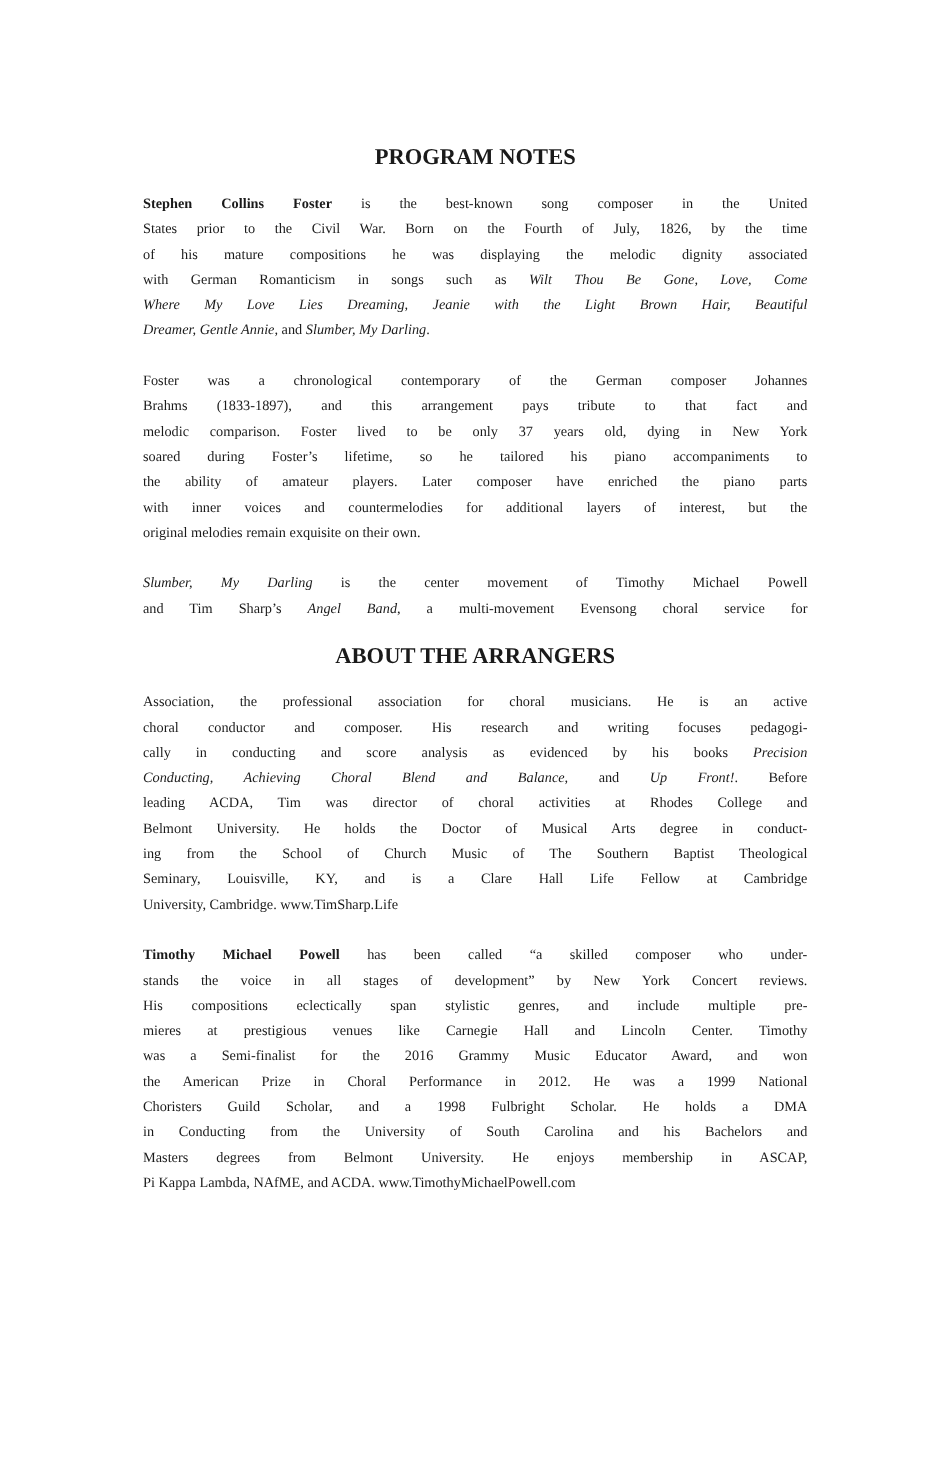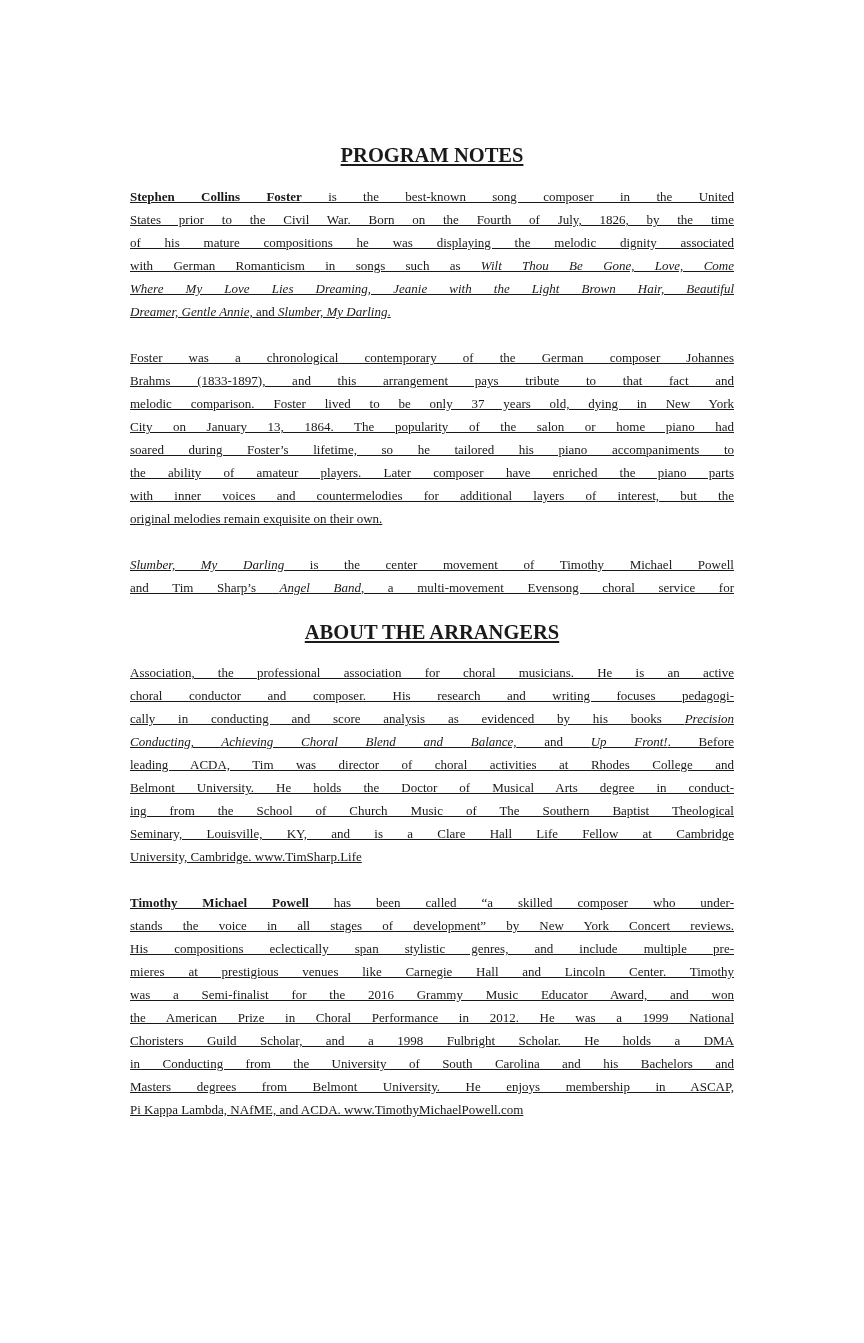--- a/index.html
+++ b/index.html
@@ -1,18 +1,18 @@
 <!DOCTYPE html>
 <html><head>
 <meta charset="utf-8">
 <style>
   html, body { margin: 0; padding: 0; background: #ffffff; }
   body { width: 864px; height: 1343px; position: relative; overflow: hidden;
          font-family: "Liberation Serif", serif; color: #1a1a1a; }
-  .page { position: absolute; left: 130px; top: 142px; width: 604px; text-decoration: underline; }
+  .page { position: absolute; left: 130px; top: 130px; width: 604px; }
   h2 { font-size: 20.5px; font-weight: bold; text-align: center; margin: 0; line-height: 26px; }
   h2.first { margin-bottom: 17px; }
   h2.second { margin-top: 20px; margin-bottom: 16px; }
   .para { font-size: 13px; line-height: 23px; margin: 0 0 23px 0; }
   .line { display: block; text-align: justify; text-align-last: justify; white-space: nowrap; height: 23px; }
   .line.last { text-align-last: left; }
   b { font-weight: bold; }
   i { font-style: italic; }
 </style>
 </head>
@@ -25,21 +25,20 @@
       <span class="line" style="white-space: normal;"><span>States prior to the Civil War. Born on the Fourth of July, 1826, by the time</span></span>
       <span class="line" style="white-space: normal;"><span>of his mature compositions he was displaying the melodic dignity associated</span></span>
       <span class="line" style="white-space: normal;"><span>with German Romanticism in songs such as </span><i>Wilt Thou Be Gone, Love, Come</i></span>
       <span class="line" style="white-space: normal;"><i>Where My Love Lies Dreaming, Jeanie with the Light Brown Hair, Beautiful</i></span>
       <span class="line last" style="white-space: normal;"><i>Dreamer, Gentle Annie,</i><span> and </span><i>Slumber, My Darling</i><span>.</span></span>
     </div>
   <div class="para">
       <span class="line" style="white-space: normal;"><span>Foster was a chronological contemporary of the German composer Johannes</span></span>
       <span class="line" style="white-space: normal;"><span>Brahms (1833-1897), and this arrangement pays tribute to that fact and</span></span>
       <span class="line" style="white-space: normal;"><span>melodic comparison. Foster lived to be only 37 years old, dying in New York</span></span>
-      <span class="line" style="white-space: normal;"><span>City on January 13, 1864. The popularity of the salon or home piano had</span></span>
       <span class="line" style="white-space: normal;"><span>soared during Foster’s lifetime, so he tailored his piano accompaniments to</span></span>
       <span class="line" style="white-space: normal;"><span>the ability of amateur players. Later composer have enriched the piano parts</span></span>
       <span class="line" style="white-space: normal;"><span>with inner voices and countermelodies for additional layers of interest, but the</span></span>
       <span class="line last" style="white-space: normal;"><span>original melodies remain exquisite on their own.</span></span>
     </div>
   <div class="para" style="margin-bottom:0">
       <span class="line" style="white-space: normal;"><i>Slumber, My Darling</i><span> is the center movement of Timothy Michael Powell</span></span>
       <span class="line" style="white-space: normal;"><span>and Tim Sharp’s </span><i>Angel Band</i><span>, a multi-movement Evensong choral service for</span></span>
     </div>
   <h2 class="second">ABOUT THE ARRANGERS</h2>

